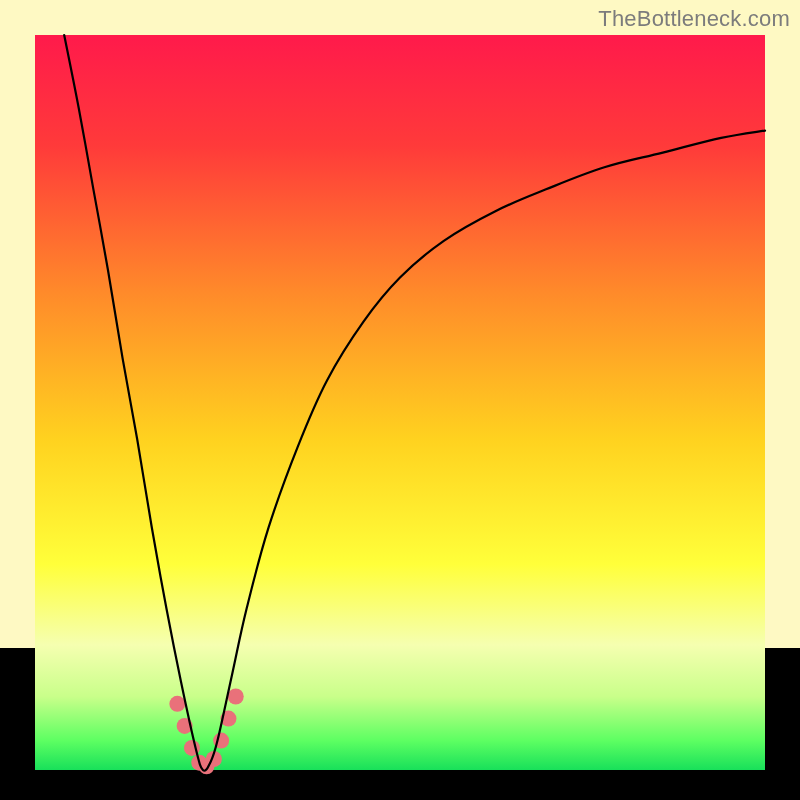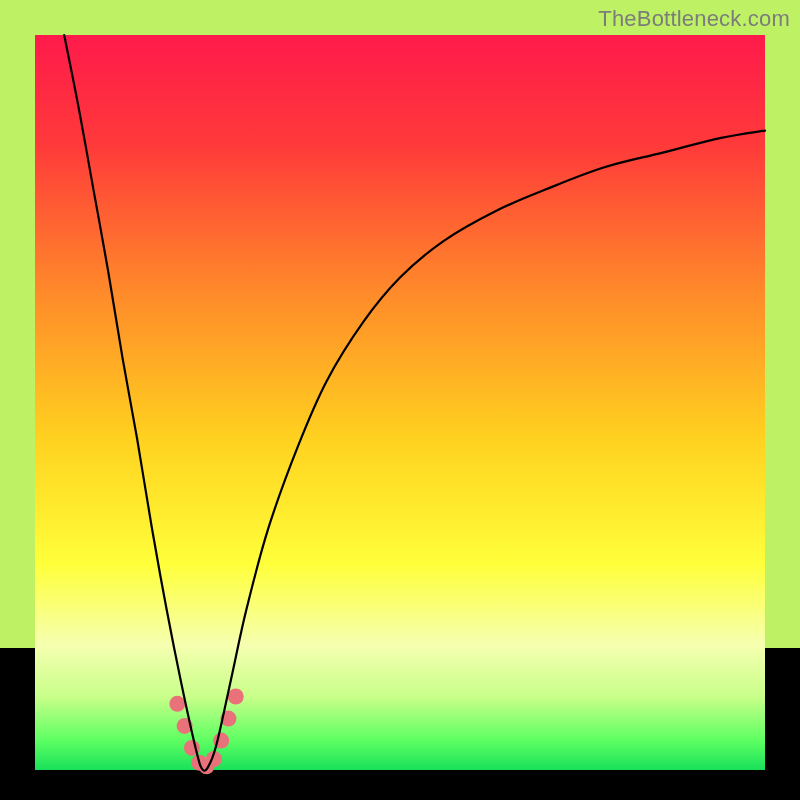--- a/index.html
+++ b/index.html
@@ -8,21 +8,21 @@
     width: 800px;
     height: 800px;
     overflow: hidden;
     background: #000;
     font-family: Arial, Helvetica, sans-serif;
   }
   .frame {
     position: absolute;
     left: 0; top: 0;
     width: 800px; height: 648px;
-    background: #bef264;
+    background: #fef9c3;
     text-align: right;
   }
   .watermark {
     position: absolute;
     top: 6px;
     right: 10px;
     color: #7c7c7c;
     font-size: 22px;
     font-weight: 500;
     letter-spacing: 0.2px;

